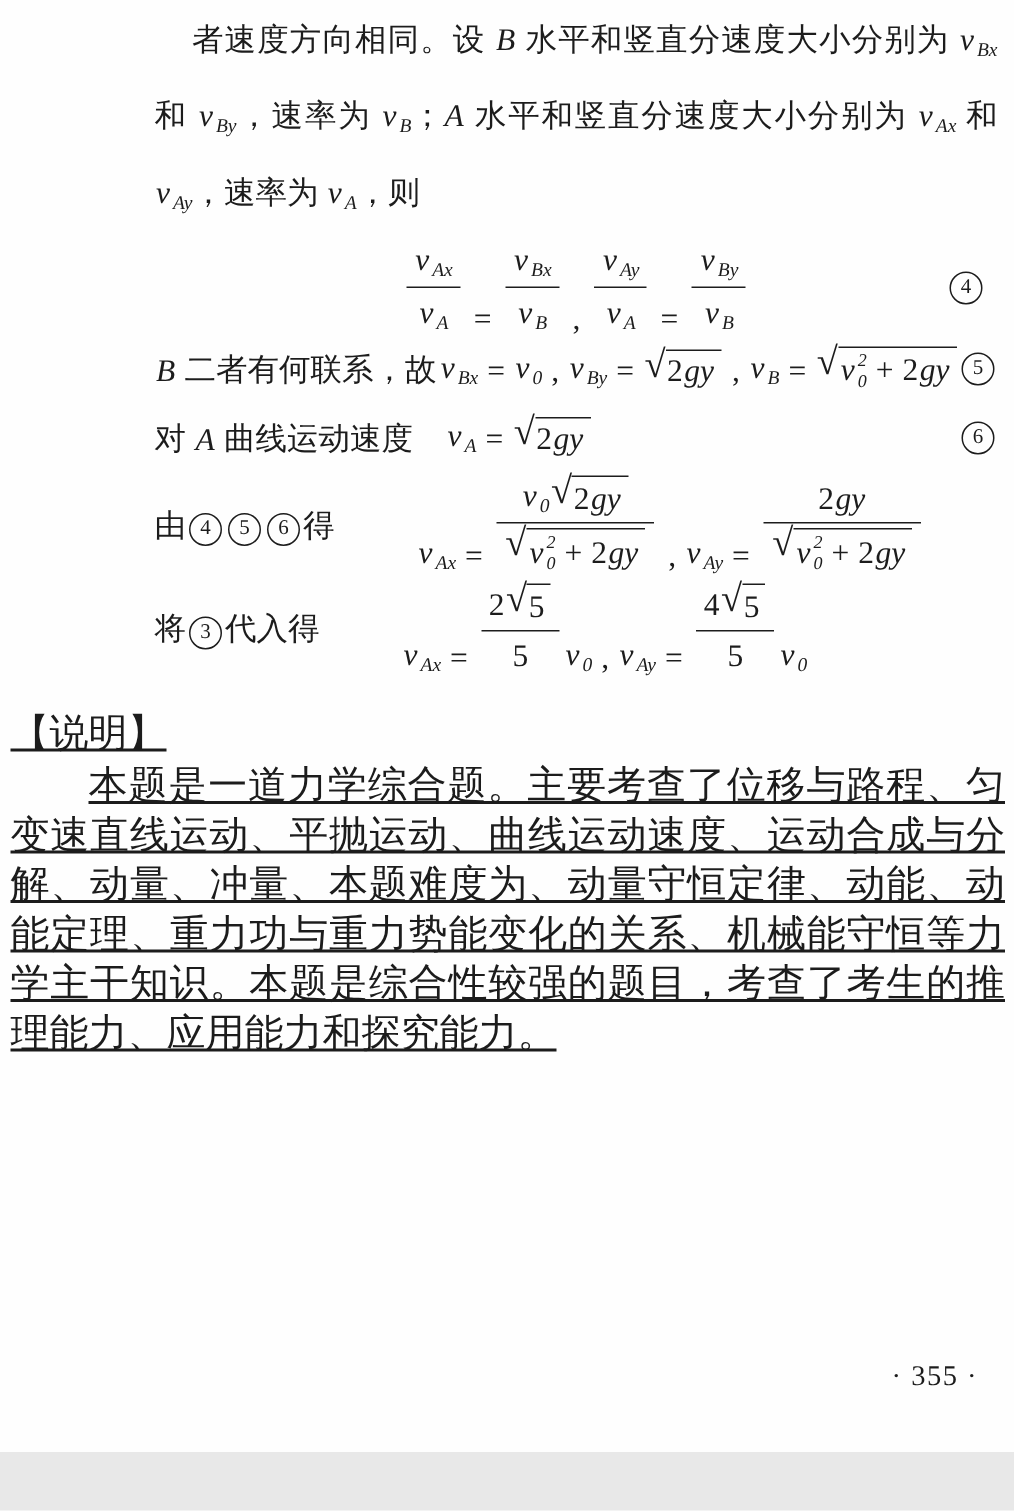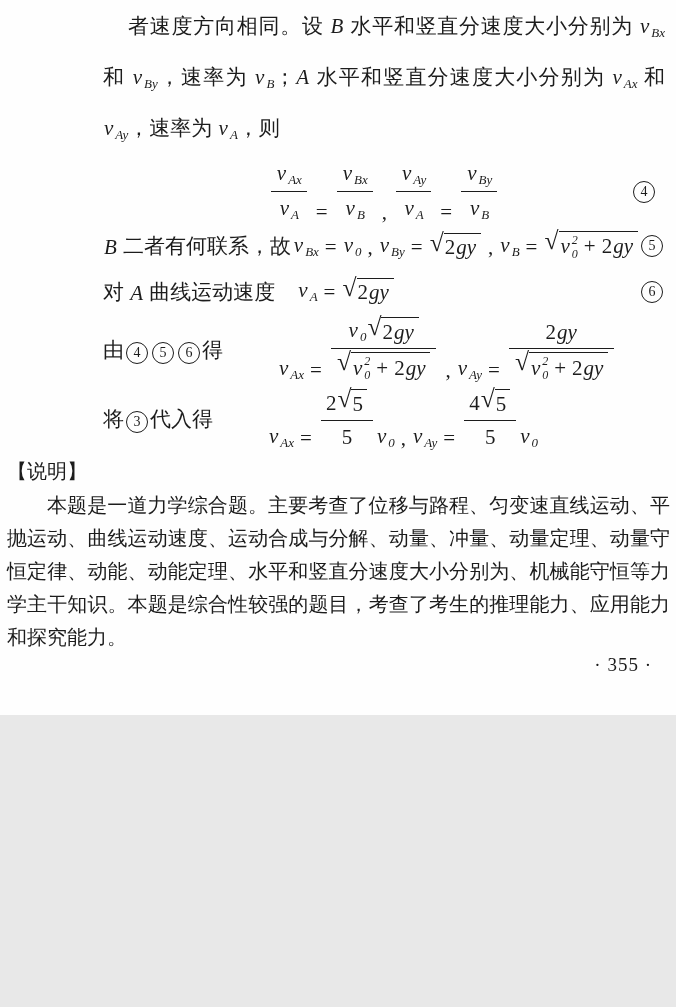--- a/index.html
+++ b/index.html
@@ -2,21 +2,21 @@
 <html><head>
 <meta charset="utf-8">
 <style>
   html,body{margin:0;padding:0;}
   body{
     font-family:"Liberation Serif","DejaVu Serif",serif;
     background:#e8e8e8;
   }
   .page{
     position:relative;
-    width:676px;height:715px;
+    width:676px;height:968px;
     background:#fefefe;
     color:#1c1c1c;
     overflow:hidden;
   }
   
   .solution{
     margin:4px 11px 0 103px;
     font-size:21px;
   }
   .intro{
@@ -68,22 +68,23 @@
   .msqrt{display:inline-flex;align-items:flex-start;white-space:nowrap;margin:0 1px;}
   .msqrt .rsign{font-size:1.22em;line-height:1;transform:translateY(-3px);}
   .msqrt .rad{display:inline-flex;align-items:center;border-top:1.5px solid currentColor;padding:1px 4px 0 1px;}
   .mcirc{
     display:inline-flex;align-items:center;justify-content:center;
     width:20px;height:20px;border:1.5px solid currentColor;border-radius:50%;
     font-size:14px;line-height:1;margin:0 2px;flex:none;
   }
   
   .notes{
-    margin:2px 6px 0 7px;
-    font-size:20px;
+    margin:20px 6px 0 7px;
+    font-size:26px;
+    text-decoration:underline;
   }
   .notes-title{line-height:36px;}
   .notes p{
     margin:0;
     line-height:33px;
     text-align:justify;
     text-indent:2em;
   }
   
   .pageno{
@@ -319,18 +320,18 @@
             </span>
           </span>
           <span class="mvs"><span class="mvar">v</span><span class="msub">0</span></span>
         </span>
     </div>
 
   </div>
 
   <div class="notes">
     <div class="notes-title">【说明】</div>
-    <p>本题是一道力学综合题。主要考查了位移与路程、匀变速直线运动、平抛运动、曲线运动速度、运动合成与分解、动量、冲量、动量定理、动量守恒定律、动能、动能定理、水平和竖直分速度大小分别为、机械能守恒等力学主干知识。本题是综合性较强的题目，考查了考生的推理能力、应用能力和探究能力。</p>
+    <p>本题是一道力学综合题。主要考查了位移与路程、匀变速直线运动、平抛运动、曲线运动速度、运动合成与分解、动量、冲量、本题难度为、动量守恒定律、动能、动能定理、重力功与重力势能变化的关系、机械能守恒等力学主干知识。本题是综合性较强的题目，考查了考生的推理能力、应用能力和探究能力。</p>
   </div>
 
   <div class="pageno">· 355 ·</div>
 
 </div>
 
 </body></html>

